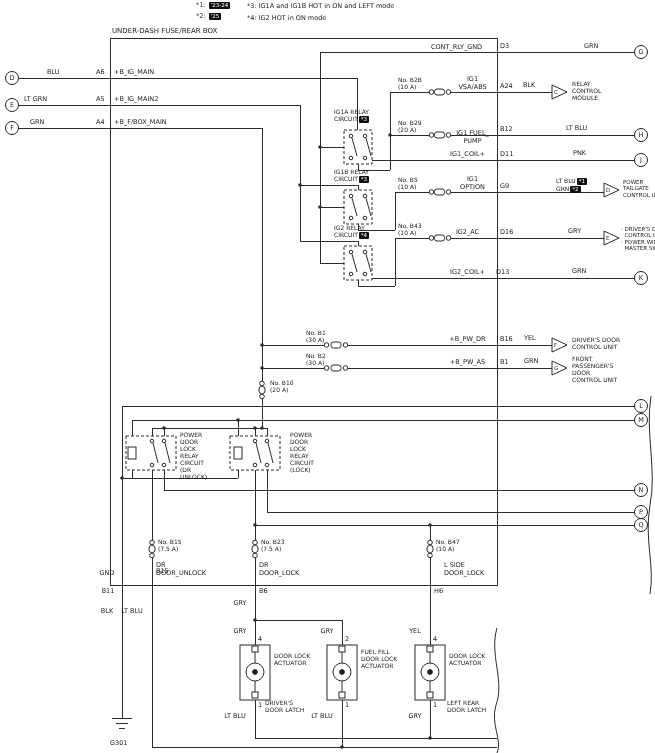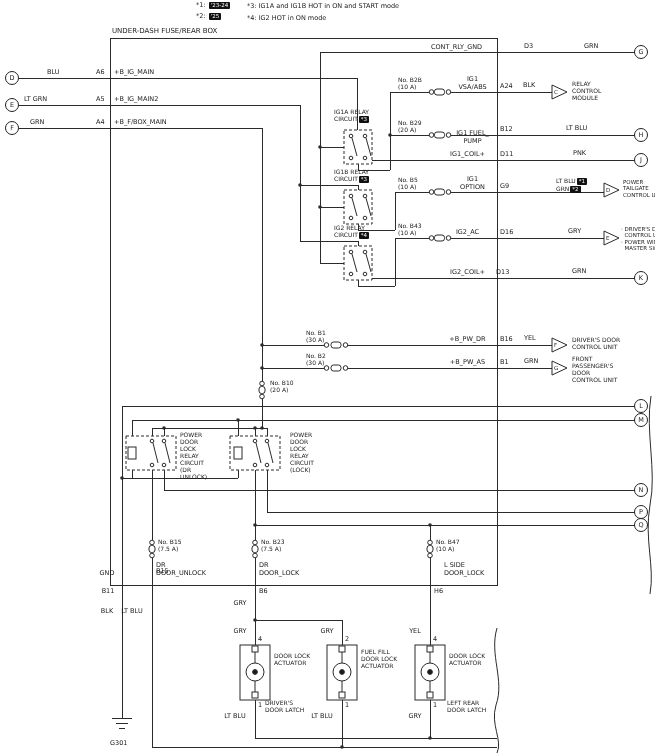--- a/index.html
+++ b/index.html
@@ -250,39 +250,39 @@
   </g>
 
   <g fill="none" stroke="#2b2b2b" stroke-width="1">
     <path d="M 651,396 C 645,432 657,470 650,505 C 644,540 655,566 650,594"></path>
     <path d="M 497,628 C 489,655 505,680 496,705 C 490,725 503,740 497,753"></path>
   </g>
 </svg>
 
 <div class="t" style="left:196px;top:2px"><span>*1:</span> <span class="badge">'23-24</span></div>
 <div class="t" style="left:196px;top:13px"><span>*2:</span> <span class="badge">'25</span></div>
-<div class="t" style="left:247px;top:3px">*3: IG1A and IG1B HOT in ON and START mode</div>
+<div class="t" style="left:247px;top:3px">*3: IG1A and IG1B HOT in ON and LEFT mode</div>
 <div class="t" style="left:247px;top:15px">*4: IG2 HOT in ON mode</div>
 <div class="t" style="left:112px;top:27px;font-size:7px">UNDER-DASH FUSE/REAR BOX</div>
 
 <div class="conn" style="left:5px;top:71px">D</div>
 <div class="conn" style="left:5px;top:98px">E</div>
 <div class="conn" style="left:5px;top:121px">F</div>
 <div class="t" style="left:47px;top:69px">BLU</div>
 <div class="t" style="left:24px;top:96px">LT GRN</div>
 <div class="t" style="left:30px;top:119px">GRN</div>
 <div class="t" style="left:96px;top:69px">A6</div>
 <div class="t" style="left:96px;top:96px">A5</div>
 <div class="t" style="left:96px;top:119px">A4</div>
 <div class="t" style="left:114px;top:69px">+B_IG_MAIN</div>
 <div class="t" style="left:114px;top:96px">+B_IG_MAIN2</div>
 <div class="t" style="left:114px;top:119px">+B_F/BOX_MAIN</div>
 
 <div class="t r" style="left:418px;top:44px;width:77px">CONT_RLY_GND</div>
-<div class="t" style="left:524px;top:43px">D3</div>
+<div class="t" style="left:500px;top:43px">D3</div>
 <div class="t" style="left:584px;top:43px">GRN</div>
 <div class="conn" style="left:634px;top:45px">G</div>
 
 <div class="t s6" style="left:398px;top:76px">No. B2B
 (10 A)</div>
 <div class="t r" style="left:450px;top:76px;width:45px">IG1
 VSA/ABS</div>
 <div class="t" style="left:500px;top:83px">A24</div>
 <div class="t" style="left:523px;top:82px">BLK</div>
 <div class="tl" style="left:554px;top:89px">C</div>

